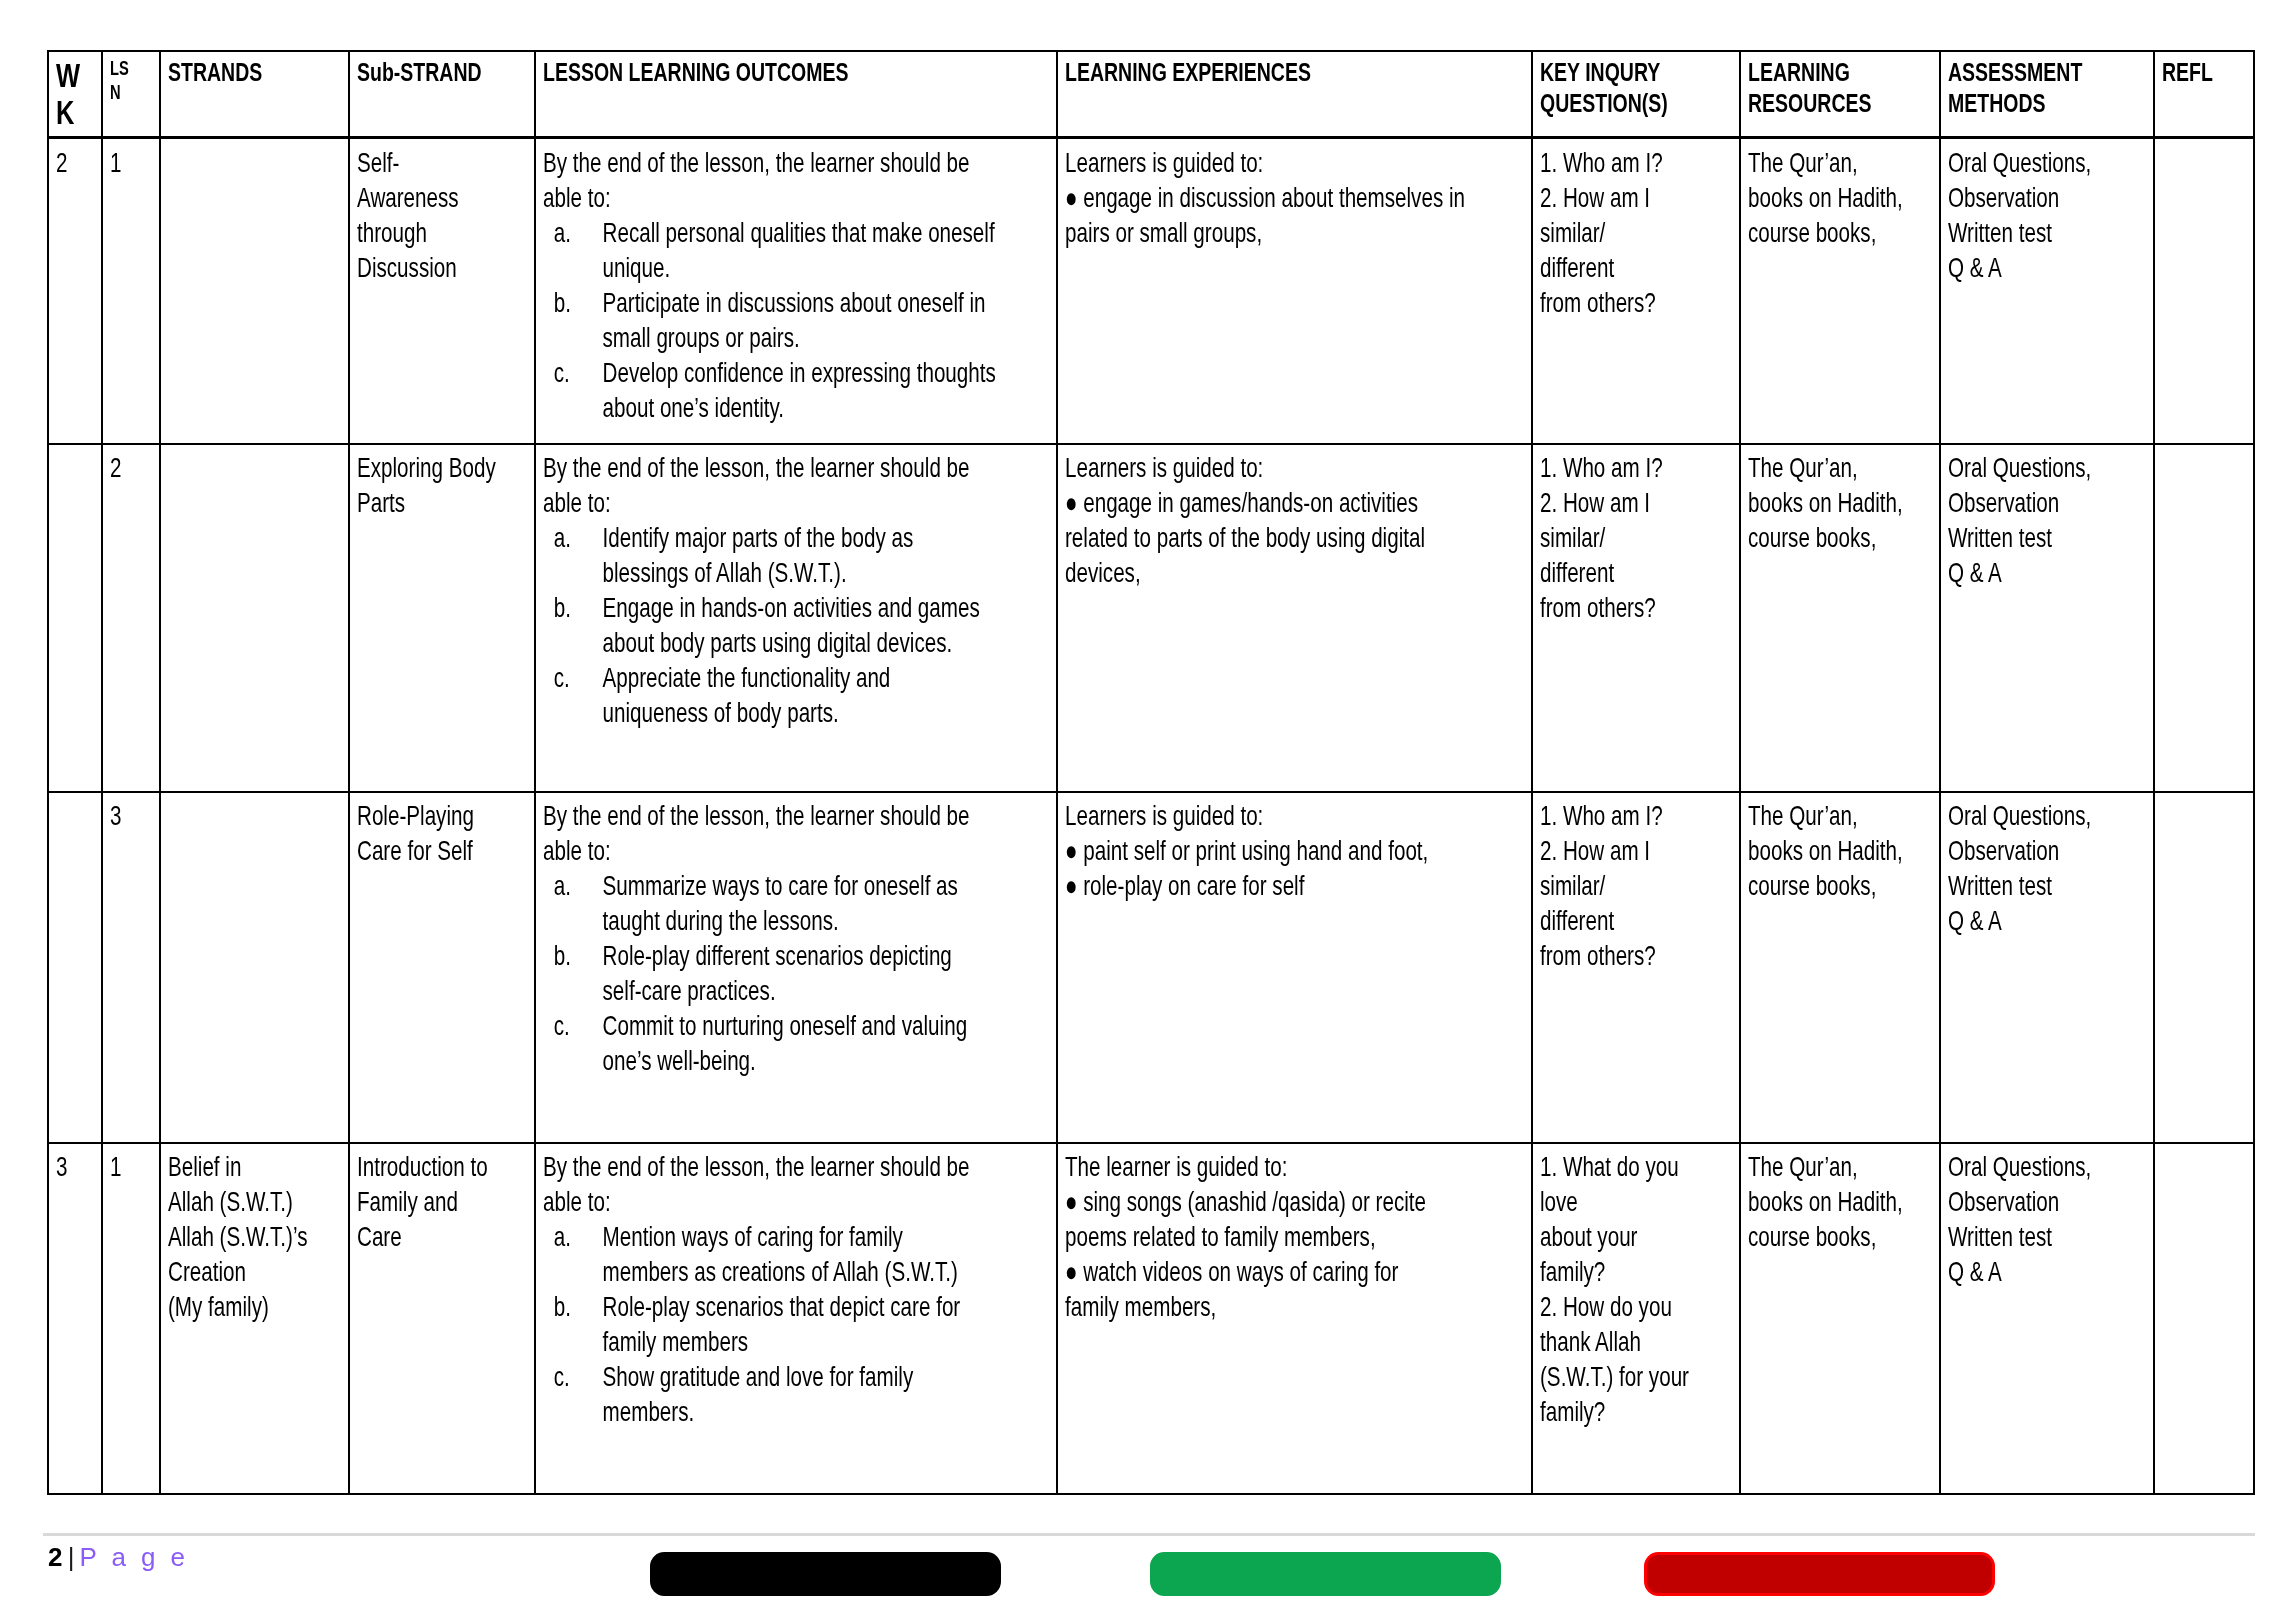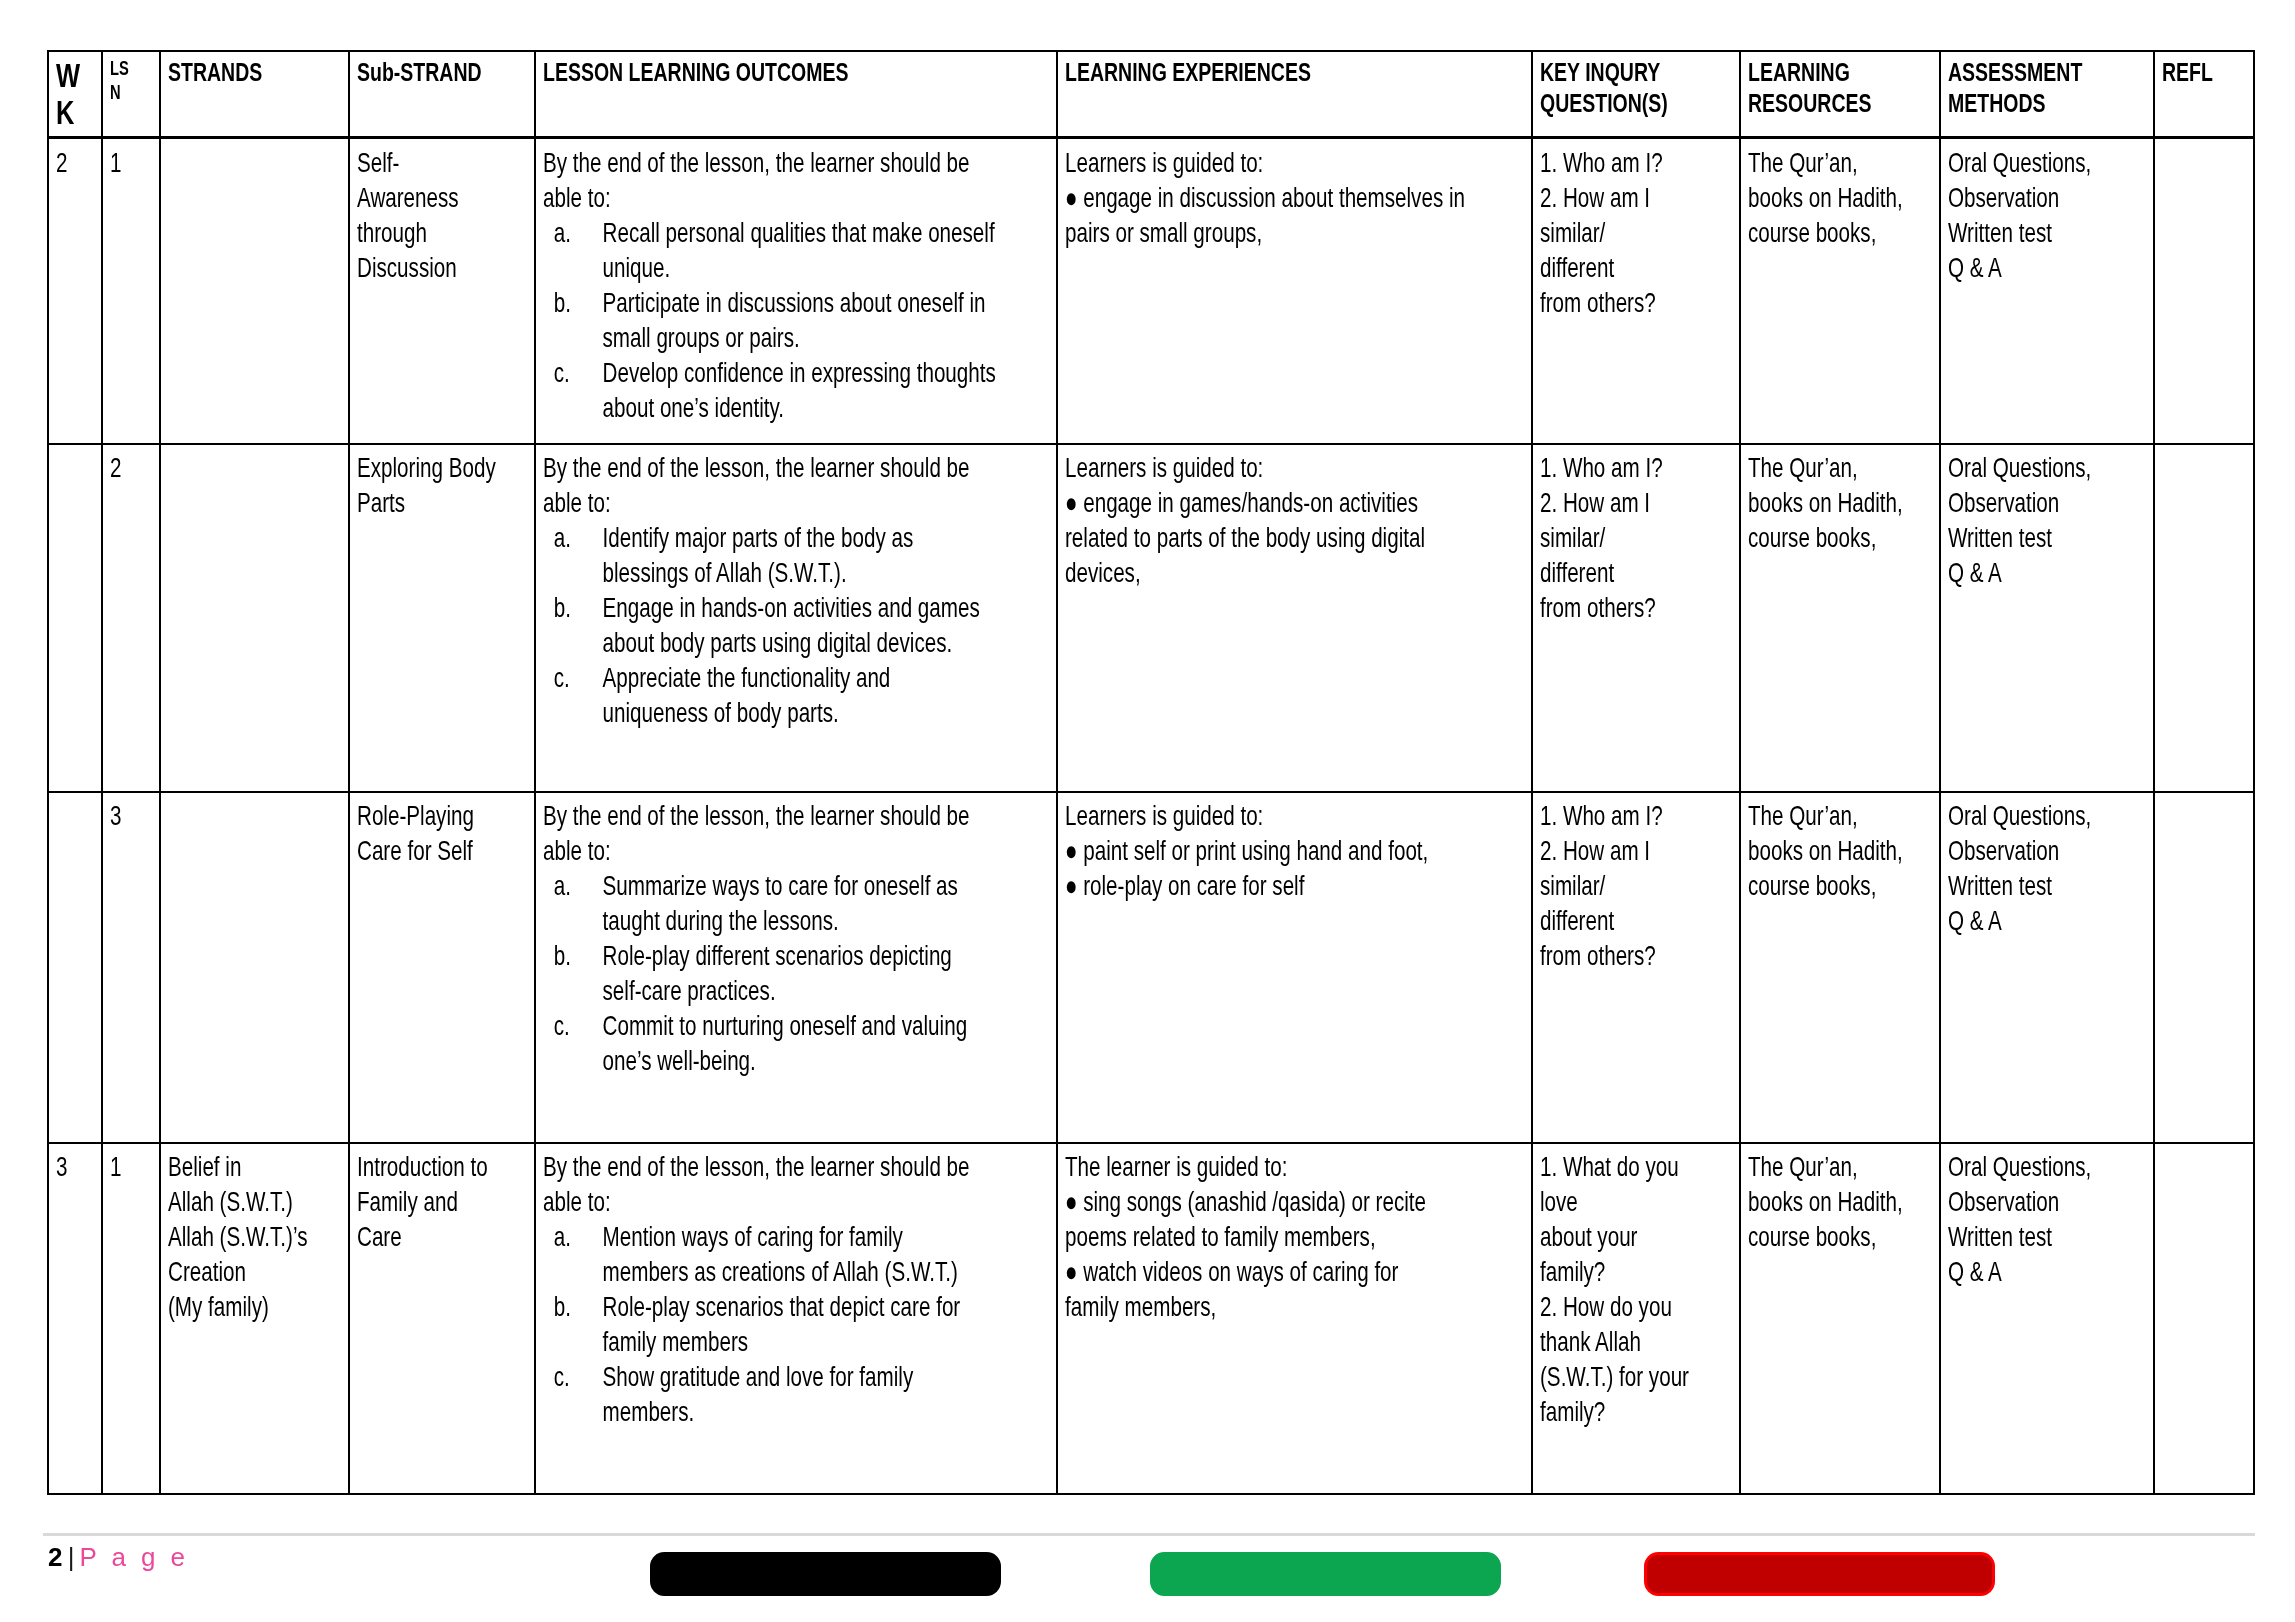--- a/index.html
+++ b/index.html
@@ -28,21 +28,21 @@
   th.h-lsn .inner{font-size:19.6px;line-height:23.6px;}
   .line{white-space:nowrap;}
   .oi{display:flex;}
   .oi .lbl{flex:0 0 65px;padding-left:14.4px;}
   .oi .txt{flex:1 1 auto;}
   
   .footer-rule{position:absolute;left:43px;top:1533px;width:2212px;height:2.6px;background:#D9D9D9;}
   .footer-text{position:absolute;left:48px;top:1542px;font-size:26px;line-height:31px;}
   .footer-text .pn{font-weight:700;color:#000;}
   .footer-text .sep{color:#1a1a1a;margin:0 5.2px;font-weight:400;}
-  .footer-text .pw{color:#ec4899;letter-spacing:3.9px;}
+  .footer-text .pw{color:#8b5cf6;letter-spacing:3.9px;}
   .bar{position:absolute;top:1552px;height:44px;width:351px;border-radius:14.4px;box-sizing:border-box;}
   .bar0{left:650px;}
   .bar1{left:1150px;}
   .bar2{left:1644px;}
 </style>
 </head>
 <body>
 
 <table class="sow">
   <colgroup>

